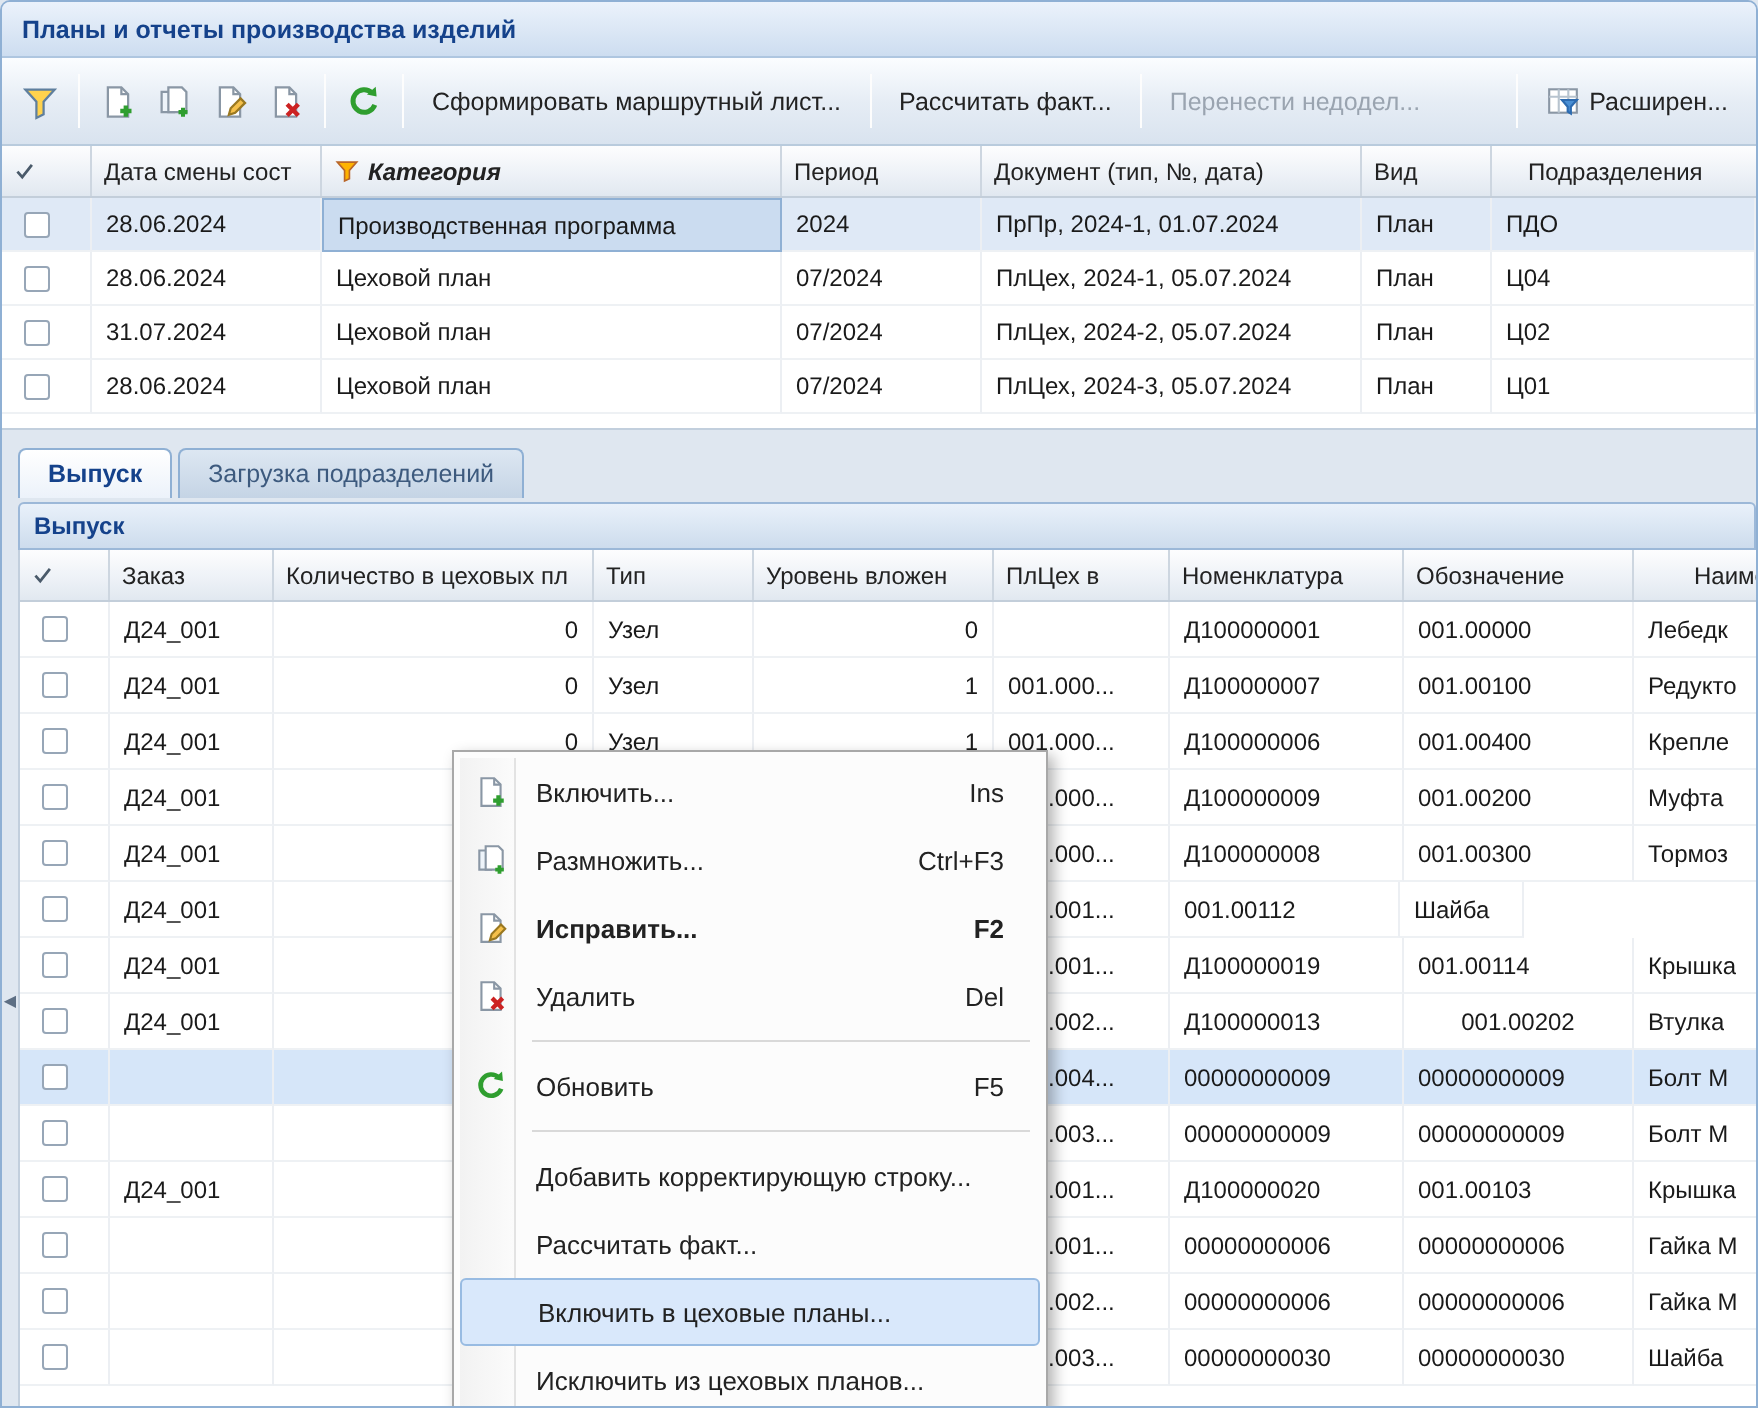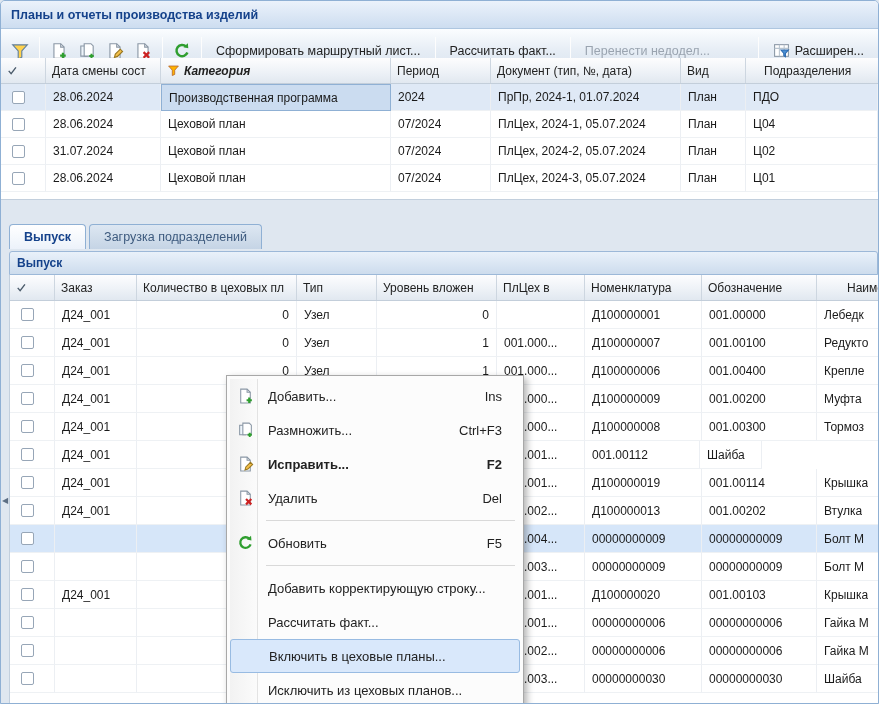--- a/index.html
+++ b/index.html
@@ -19,21 +19,21 @@
     border-bottom: 1px solid #b9cbdd; display: flex; align-items: center; padding: 0 5px; overflow: hidden; white-space: nowrap; }
   .tbtn { display: flex; align-items: center; justify-content: center; width: 28px; height: 30px; border-radius: 3px; cursor: pointer; flex: 0 0 auto; }
   .tsep { width: 1px; height: 27px; background: #b7c6d8; border-right: 1px solid #fdfdfd; margin: 0 5px; flex: 0 0 auto; }
   .tbtn-text { padding: 0 9px; height: 30px; display: flex; align-items: center; gap: 5px; color: #222; font-size: 12.5px; cursor: pointer; flex: 0 0 auto; }
   .tbtn-text.disabled { color: #9aa4b0; cursor: default; }
   .tspacer { flex: 1 1 auto; }
   .icon-span { display: inline-flex; align-items: center; justify-content: center; }
 
   
   .grid { position: absolute; background: #fff; overflow: hidden; }
-  #plans-grid { left: 0; top: 57px; width: 877px; height: 142px; border-bottom: 1px solid #c2cfdd; }
+  #plans-grid { left: 0; top: 72px; width: 877px; height: 142px; border-bottom: 1px solid #c2cfdd; }
   #output-grid { left: 8px; top: 274px; width: 869px; height: 430px; border-left: 1px solid #c2cfdd; }
   .gh { display: flex; height: 26px; background: linear-gradient(#fdfdfe, #eef2f7 55%, #e1e8f0); border-bottom: 1px solid #c3ceda; }
   .hc { display: flex; align-items: center; gap: 4px; padding: 0 6px; border-right: 1px solid #cdd6e0; color: #222; white-space: nowrap; overflow: hidden; cursor: pointer; flex: 0 0 auto; }
   .hc.cat .hlbl { font-weight: bold; font-style: italic; }
   .row { display: flex; height: 27px; background: #fff; }
   #output-grid .row { height: 28px; }
   .row.sel { background: #dfe9f6; }
   #output-grid .row.sel { background: #d6e6f9; }
   .c { display: flex; align-items: center; padding: 0 7px; border-right: 1px solid #eceff3; border-bottom: 1px solid #eef1f4; white-space: nowrap; overflow: hidden; flex: 0 0 auto; }
   .c.num { justify-content: flex-end; }
@@ -556,21 +556,21 @@
         </div>
         <div class="c num" style="width: 120px;">
           <span class="ctext"></span>
         </div>
         <div class="c" style="width: 88px;">
           <span class="ctext">001.002...</span>
         </div>
         <div class="c" style="width: 117px;">
           <span class="ctext">Д100000013</span>
         </div>
-        <div class="c" style="width: 115px;">
+        <div class="c" style="width: 115px; justify-content: center;">
           <span class="ctext">001.00202</span>
         </div>
         <div class="c" style="width: 62px;">
           <span class="ctext">Втулка</span>
         </div>
       </div>
       <div class="row sel">
         <div class="c" style="width: 45px;">
           <div class="cb"></div>
         </div>
@@ -751,21 +751,21 @@
       <div class="mi">
         <span class="icon-span mic">
           <svg width="17" height="17" viewBox="0 0 16 16">
             <path d="M3.5 1.5h6l3 3v10h-9z" fill="#ffffff" stroke="#8a97a5"></path>
             <path d="M9.5 1.5v3h3" fill="none" stroke="#8a97a5"></path>
             <g stroke="#2f9e2f" stroke-width="2">
               <path d="M11.5 9.5v5M9 12h5"></path>
             </g>
           </svg>
         </span>
-        <span class="mlbl">Добавить...</span>
+        <span class="mlbl">Включить...</span>
         <span class="msc">Ins</span>
       </div>
       <div class="mi">
         <span class="icon-span mic">
           <svg width="17" height="17" viewBox="0 0 16 16">
             <path d="M2.5 3.5h5.5v9H2.5z" fill="#eef4fa" stroke="#8a97a5"></path>
             <path d="M5.5 1.5h6l2 2v9h-8z" fill="#ffffff" stroke="#8a97a5"></path>
             <g stroke="#2f9e2f" stroke-width="1.8">
               <path d="M12 10.5v4M10 12.5h4"></path>
             </g>

